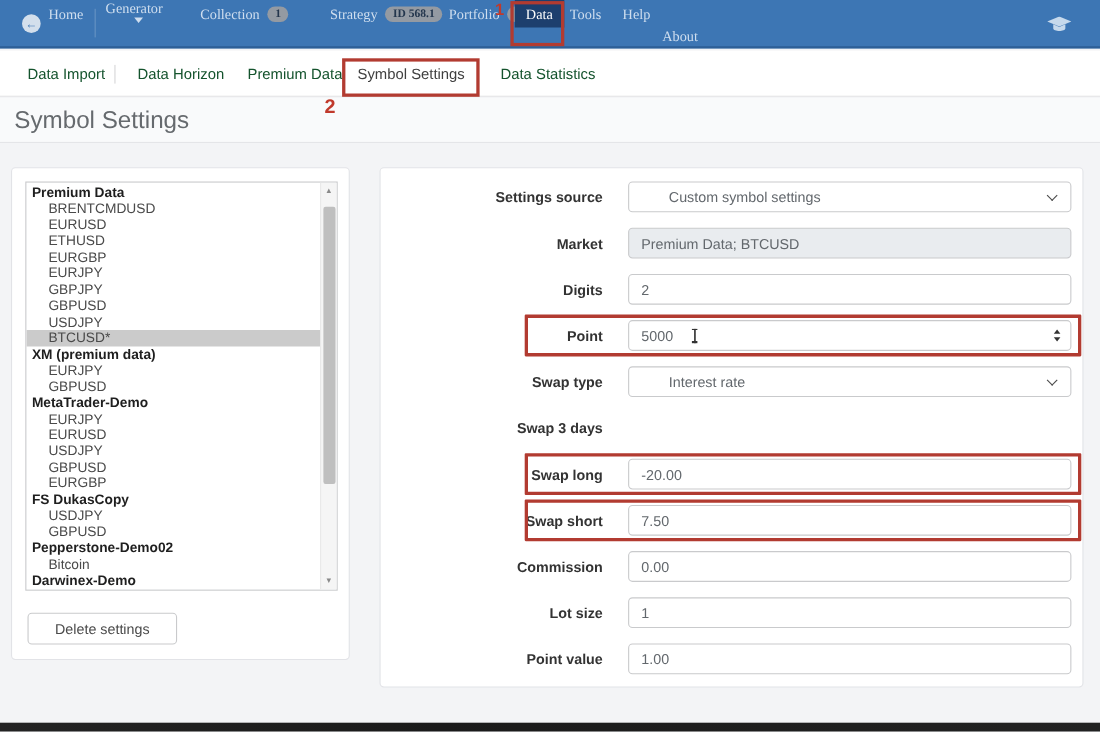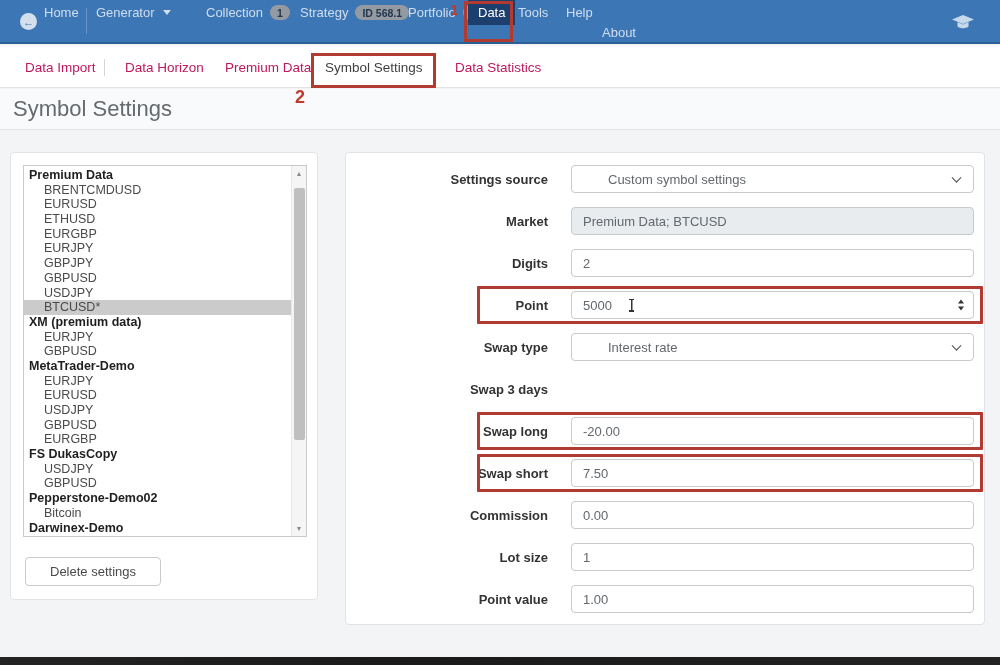--- a/index.html
+++ b/index.html
@@ -18,21 +18,21 @@
   }
   .back-icon {
     position:absolute; left:20px; top:13px; width:17px; height:17px;
     border-radius:50%; background:#d3dfec; color:#3d76b4;
     display:flex; align-items:center; justify-content:center;
     font-size:11px; font-weight:bold; cursor:pointer;
   }
   .nav-item {
     position:absolute; top:0; height:25px;
     display:flex; align-items:center;
-    color:#cfdeef; font-size:13px; cursor:pointer; white-space:nowrap;
+    color:#cfdeef; font-size:13px; cursor:pointer; white-space:nowrap;font-family:Liberation Serif, serif;
   }
   .nav-item.active { background:#1d3f6e; color:#ffffff; padding:0 10px;text-align:right; }
   .nav-sep { position:absolute; left:86px; top:8px; height:26px; width:1px; background:rgba(255,255,255,0.22); }
   .badge {
     background:#949aa2; color:#24364d; font-weight:bold;
     font-size:10.5px; padding:1.5px 7px; border-radius:9px; margin-left:7px;
   }
   .caret {
     display:inline-block; margin-left:8px;
     width:0; height:0; border-left:4px solid transparent;
@@ -40,21 +40,21 @@
   }
   .cap-icon { position:absolute; right:26px; top:15px; cursor:pointer; }
 
   
   .tabsbar {
     position:absolute; left:0; top:46px; width:1000px; height:42px;
     background:#ffffff; border-bottom:1px solid #e3e3e5;
   }
   .tab {
     position:absolute; top:0; height:42px; display:flex; align-items:center;
-    font-size:13.5px; color:#be185d; cursor:pointer; white-space:nowrap;
+    font-size:13.5px; color:#14532d; cursor:pointer; white-space:nowrap;
   }
   .tab.active { color:#3f3f3f; cursor:default; }
   .tab-pipe { position:absolute; left:104px; top:13px; height:17px; width:1px; background:#d6d6d8; }
 
   
   .titlebar {
     position:absolute; left:0; top:89px; width:1000px; height:41px;
     background:#f9fafb; border-bottom:1px solid #e4e5e8;
     display:flex; align-items:center; padding-left:13px;
   }
@@ -134,25 +134,25 @@
 </head>
 <body>
 
 <div class="topnav">
   <span class="back-icon">←</span>
   <span class="nav-sep"></span>
   <div id="nav-items">
       <div class="nav-item" style="left: 44px;">
         <span>Home</span>
       </div>
-      <div class="nav-item" style="left: 96px;">
+      <div class="nav-item" style="left: 96px; flex-direction: column;">
         <span>Generator</span>
         <span class="caret"></span>
       </div>
-      <div class="nav-item" style="left: 206px;">
+      <div class="nav-item" style="left: 182px;">
         <span>Collection</span>
         <span class="badge">1</span>
       </div>
       <div class="nav-item" style="left: 300px;">
         <span>Strategy</span>
         <span class="badge">ID 568.1</span>
       </div>
       <div class="nav-item" style="left: 408px;">
         <span>Portfolio</span>
         <span class="badge">0</span>

